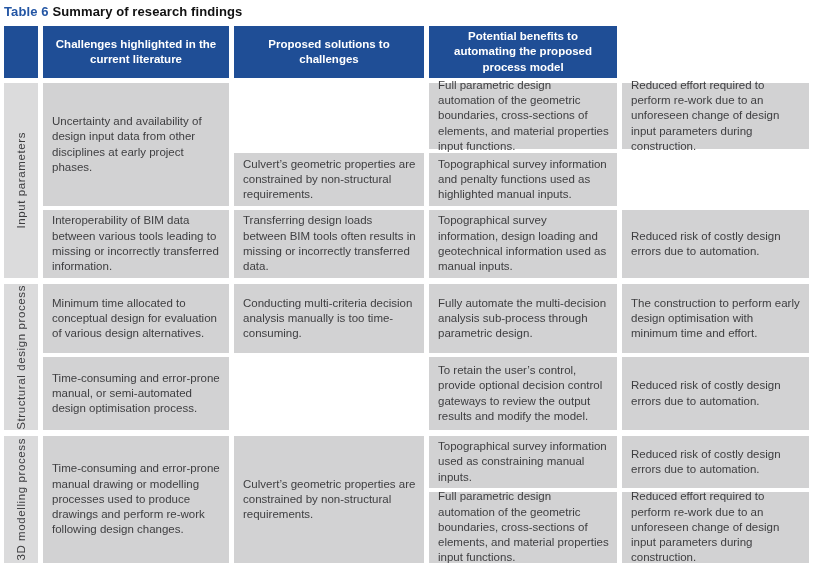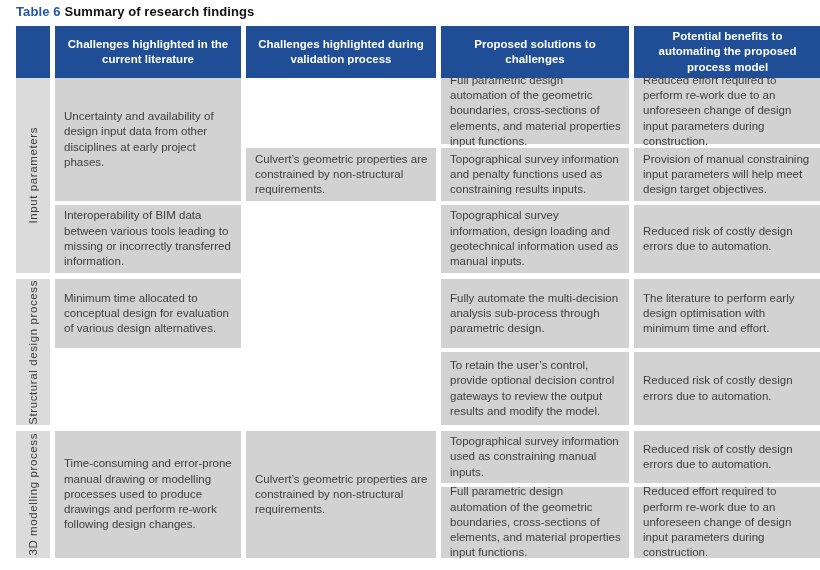--- a/index.html
+++ b/index.html
@@ -4,39 +4,39 @@
 <style>
   html, body {
     margin: 0;
     padding: 0;
     background: #ffffff;
     width: 820px;
     height: 570px;
     font-family: "Liberation Sans", sans-serif;
     overflow: hidden;
   }
-  .page { padding: 2px 7px 0 16px; }
+  .page { padding: 2px 7px 0 4px; }
 
   .title {
     font-size: 13px;
     font-weight: bold;
     color: #111111;
     margin: 2px 0 7px 0;
     letter-spacing: 0.1px;
   }
   .title .accent { color: #2456A4; margin-right: 4px; }
 
   .grid {
     display: grid;
     grid-template-columns: 34px 186px 190px 188px 187px;
     column-gap: 5px;
     row-gap: 4px;
   }
 
-  .header-grid { }
+  .header-grid { margin-bottom: 5px; }
 
   .hcell {
     background: #1F4E96;
     color: #ffffff;
     font-weight: bold;
     font-size: 11.5px;
     line-height: 1.32;
     display: flex;
     align-items: center;
     justify-content: center;
@@ -84,48 +84,49 @@
 
 <div class="page">
 
   <div class="title">
     <span class="accent">Table 6</span><span>Summary of research findings</span>
   </div>
 
   <div class="grid header-grid">
     <div class="hcell corner"></div>
     <div class="hcell">Challenges highlighted in the current literature</div>
-    <div class="hcell">Challenges highlighted during validation process</div>
     <div class="hcell">Proposed solutions to challenges</div>
     <div class="hcell">Potential benefits to automating the proposed process model</div>
   </div>
 
   <div class="grid sec sec1">
     <div class="label-cell" style="grid-column:1;grid-row:1/4">
       <span class="vtext">Input parameters</span>
     </div>
     <div class="cell" style="grid-column:2;grid-row:3">Interoperability of BIM data between various tools leading to missing or incorrectly transferred information.</div>
     <div class="cell" style="grid-column:2;grid-row:1/3">Uncertainty and availability of design input data from other disciplines at early project phases.</div>
     <div class="cell" style="grid-column:3;grid-row:2">Culvert’s geometric properties are constrained by non-structural requirements.</div>
+    <div class="cell" style="grid-column:3;grid-row:3">Transferring design loads between BIM tools often results in missing or incorrectly transferred data.</div>
     <div class="cell" style="grid-column:4;grid-row:1">Full parametric design automation of the geometric boundaries, cross-sections of elements, and material properties input functions.</div>
-    <div class="cell" style="grid-column:4;grid-row:2">Topographical survey information and penalty functions used as constraining results inputs.</div>
+    <div class="cell" style="grid-column:4;grid-row:2">Topographical survey information and penalty functions used as highlighted manual inputs.</div>
     <div class="cell" style="grid-column:4;grid-row:3">Topographical survey information, design loading and geotechnical information used as manual inputs.</div>
     <div class="cell" style="grid-column:5;grid-row:1">Reduced effort required to perform re-work due to an unforeseen change of design input parameters during construction.</div>
-    <div class="cell" style="grid-column:5;grid-row:2">Provision of manual constraining input parameters will help meet design target objectives.</div>
     <div class="cell" style="grid-column:5;grid-row:3">Reduced risk of costly design errors due to automation.</div>
   </div>
 
   <div class="grid sec sec2">
     <div class="label-cell" style="grid-column:1;grid-row:1/3">
       <span class="vtext">Structural design process</span>
     </div>
     <div class="cell" style="grid-column:2;grid-row:1">Minimum time allocated to conceptual design for evaluation of various design alternatives.</div>
+    <div class="cell" style="grid-column:2;grid-row:2">Time-consuming and error-prone manual, or semi-automated design optimisation process.</div>
+    <div class="cell" style="grid-column:3;grid-row:1">Conducting multi-criteria decision analysis manually is too time-consuming.</div>
     <div class="cell" style="grid-column:4;grid-row:2">To retain the user’s control, provide optional decision control gateways to review the output results and modify the model.</div>
     <div class="cell" style="grid-column:4;grid-row:1">Fully automate the multi-decision analysis sub-process through parametric design.</div>
-    <div class="cell" style="grid-column:5;grid-row:1">The literature to perform early design optimisation with minimum time and effort.</div>
+    <div class="cell" style="grid-column:5;grid-row:1">The construction to perform early design optimisation with minimum time and effort.</div>
     <div class="cell" style="grid-column:5;grid-row:2">Reduced risk of costly design errors due to automation.</div>
   </div>
 
   <div class="grid sec sec3">
     <div class="label-cell" style="grid-column:1;grid-row:1/3">
       <span class="vtext">3D modelling process</span>
     </div>
     <div class="cell" style="grid-column:2;grid-row:1/3">Time-consuming and error-prone manual drawing or modelling processes used to produce drawings and perform re-work following design changes.</div>
     <div class="cell" style="grid-column:3;grid-row:1/3">Culvert’s geometric properties are constrained by non-structural requirements.</div>
     <div class="cell" style="grid-column:4;grid-row:1">Topographical survey information used as constraining manual inputs.</div>

